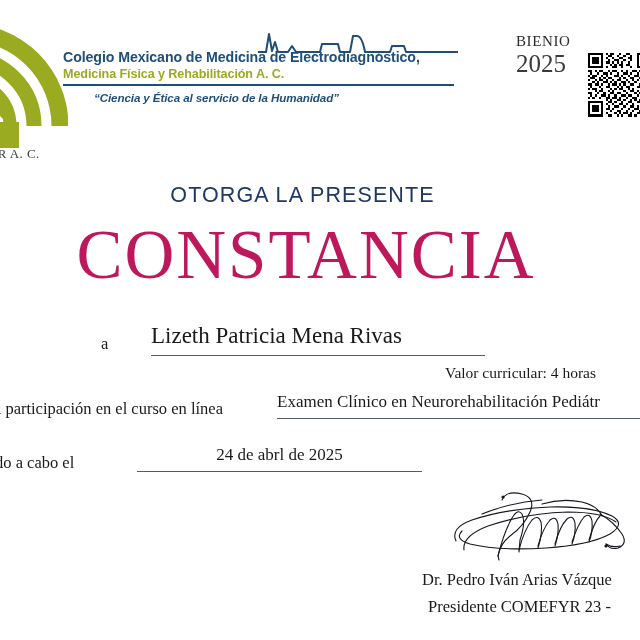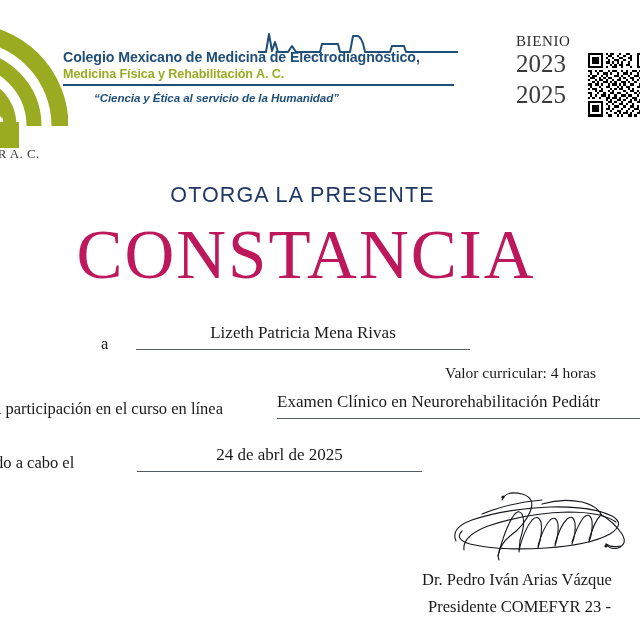--- a/index.html
+++ b/index.html
@@ -182,26 +182,25 @@
     height: 34px;
   }
   .lbl-a {
     position: absolute;
     left: 101px;
     top: 11px;
     font-size: 16.5px;
   }
   .name-field {
     position: absolute;
-    left: 136px;
+    left: 151px;
     top: 0;
     width: 334px;
     border-bottom: 1.6px solid #555c63;
-    text-align: center;
-    font-size: 17px;
+    font-size: 23px;
     padding-bottom: 6px;
     white-space: nowrap;
   }
 
   .valor {
     position: absolute;
     left: 8px;
     top: 364px;
     width: 588px;
     text-align: right;
@@ -321,21 +320,20 @@
       <div class="org-rule"></div>
       <div class="org-motto">“Ciencia y Ética al servicio de la Humanidad”</div>
     </div>
 
     <svg class="eeg-wave" viewBox="0 0 200 34">
       <path d="M0,30 L8,30 L11,12 L14,29 L17,20 L20,30 L30,30 L34,24 L38,30 L62,30 L64,22 L80,22 L82,30 L92,30 L95,14 L99,14 Q104,14 107,30 L132,30 L134,24 L146,24 L148,30 L200,30" fill="none" stroke="#1f4e79" stroke-width="2" stroke-linejoin="round"></path>
     </svg>
 
     <div class="bienio-block">
       <div class="bienio-label">BIENIO</div>
-      <div class="bienio-year">2023</div>
       <div class="bienio-year">2025</div>
     </div>
 
     <svg class="qr" viewBox="0 0 29 29" shape-rendering="crispEdges">
       <rect width="29" height="29" fill="#ffffff"></rect>
       <g fill="#000000">
         <rect x="0" y="0" width="7" height="1"></rect>
           <rect x="0" y="6" width="7" height="1"></rect>
         <rect x="0" y="0" width="1" height="7"></rect>
           <rect x="6" y="0" width="1" height="7"></rect>

